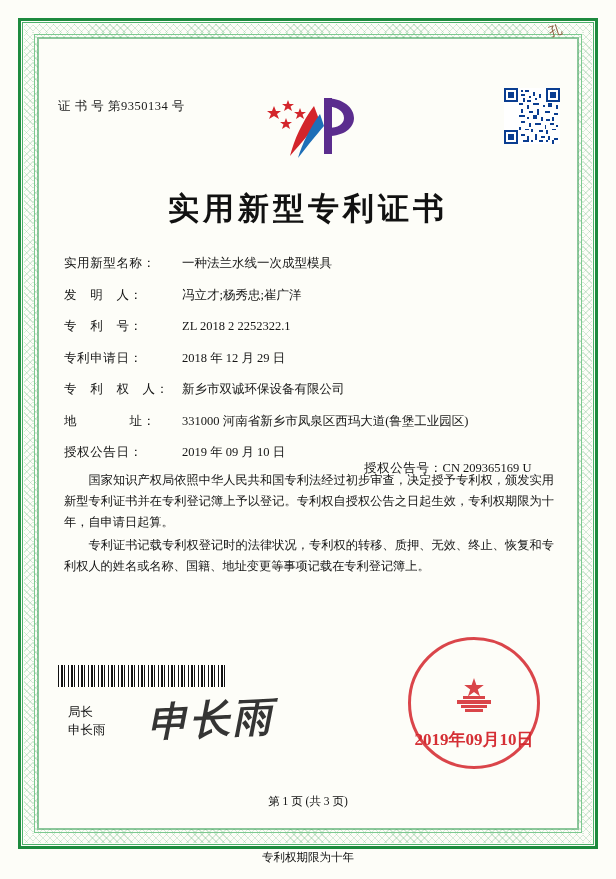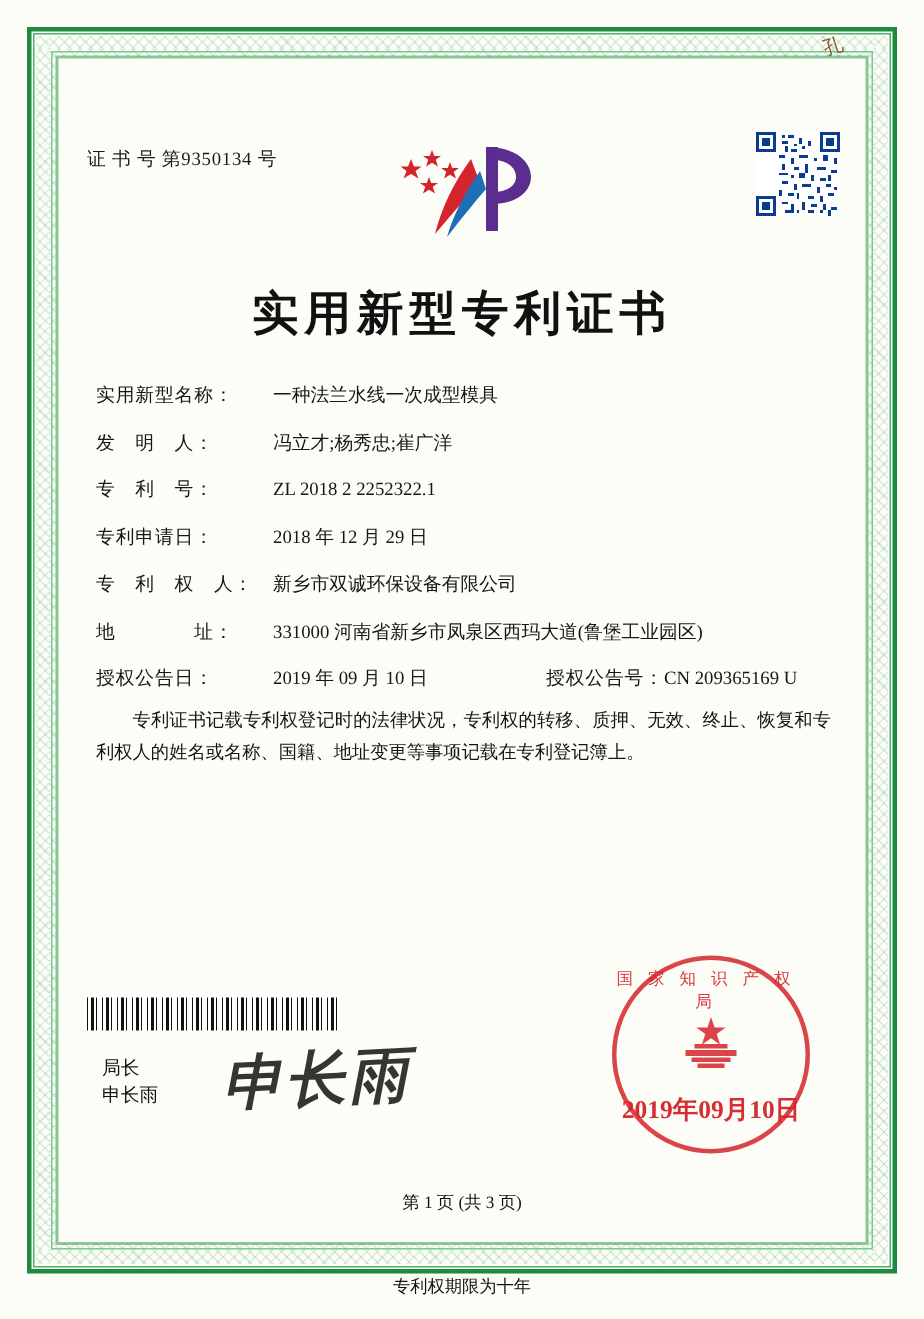--- a/index.html
+++ b/index.html
@@ -148,21 +148,21 @@
     display: inline-block;
     width: 118px;
     letter-spacing: 0.6px;
   }
   .field .val {
     display: inline-block;
   }
   .field-inline2 {
     position: absolute;
     left: 300px;
-    top: 0;
+    top: 16px;
     font-size: 12.5px;
   }
   .field-inline2 .lbl2 {
     letter-spacing: 0.6px;
   }
   .paragraphs {
     position: absolute;
     left: 24px;
     right: 22px;
     top: 430px;
@@ -393,35 +393,35 @@
       </div>
       <div class="field">
         <span class="lbl">授权公告日：</span><span class="val">2019 年 09 月 10 日</span>
         <span class="field-inline2">
           <span class="lbl2">授权公告号：</span><span class="val">CN 209365169 U</span>
         </span>
       </div>
     </div>
 
     <div class="paragraphs">
+      <p>国家知识产权局依照中华人民共和国专利法经过初步审查，决定授予专利权，颁发实用新型专利证书并在专利登记簿上予以登记。专利权自授权公告之日起生效，专利权期限为十年，自申请日起算。</p>
       <p>专利证书记载专利权登记时的法律状况，专利权的转移、质押、无效、终止、恢复和专利权人的姓名或名称、国籍、地址变更等事项记载在专利登记簿上。</p>
     </div>
 
     <div class="barcode"></div>
 
     <div class="signer">
       <div>局长</div>
       <div>申长雨</div>
     </div>
 
     <div class="signature">申长雨</div>
 
     <div class="seal">
       <div class="seal-ring"></div>
-      <div class="seal-text-top">国家知识产权局</div>
       <div class="seal-emblem">
         <svg width="62" height="52" viewBox="0 0 62 52">
           <polygon points="31,6 33.4,13 40.8,13 34.8,17.4 37.1,24.5 31,20.1 24.9,24.5 27.2,17.4 21.2,13 28.6,13" fill="#d3252b"></polygon>
           <rect x="14" y="28" width="34" height="4" fill="#d3252b"></rect>
           <rect x="18" y="33" width="26" height="3" fill="#d3252b"></rect>
           <rect x="22" y="37" width="18" height="3" fill="#d3252b"></rect>
           <rect x="20" y="24" width="22" height="3" fill="#d3252b"></rect>
         </svg>
       </div>
       <div class="seal-date">2019年09月10日</div>

